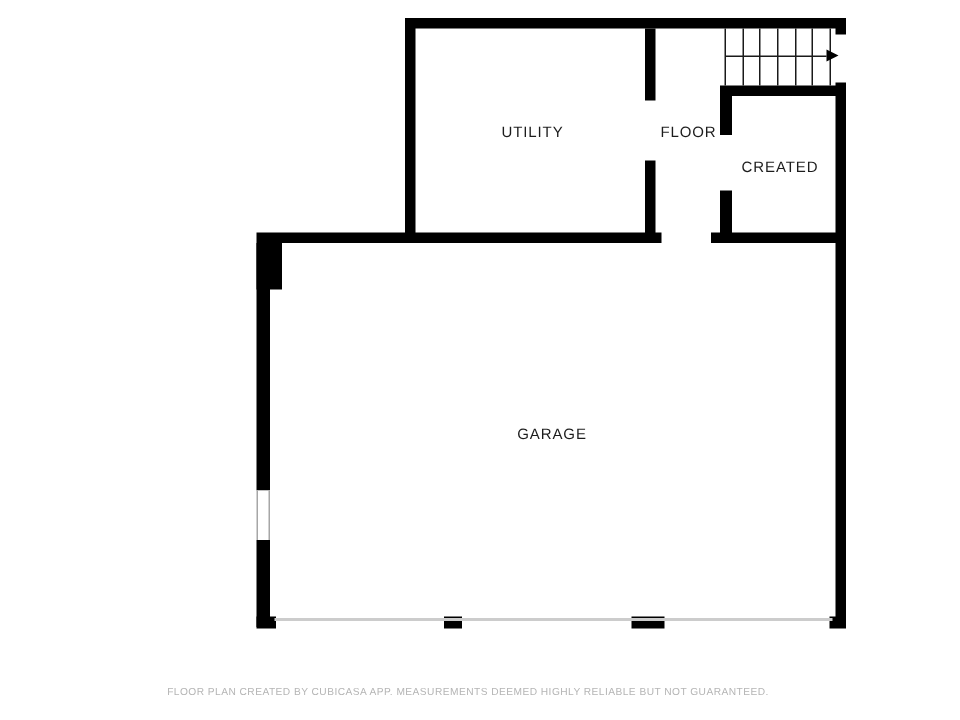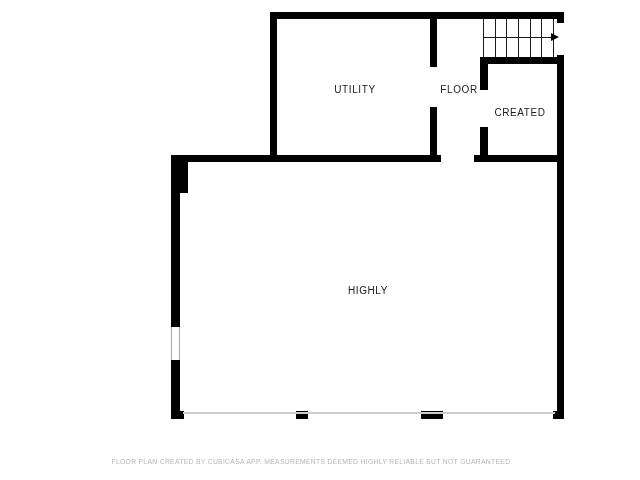--- a/index.html
+++ b/index.html
@@ -76,16 +76,16 @@
       <div class="tread" style="left: 46.6667px; top: 0px; height: 38px; background: rgb(26, 26, 26);"></div>
       <div class="tread" style="left: 58.3333px; top: 0px; height: 38px; background: rgb(26, 26, 26);"></div>
       <div class="tread" style="left: 70px; top: 0px; height: 38px; background: rgb(26, 26, 26);"></div>
       <div class="arrow-line" style="left: 1px; top: 18px; width: 67px; background: rgb(26, 26, 26);"></div>
       <div class="arrow-head" style="left: 68px; top: 14px; border-left-color: rgb(0, 0, 0);"></div>
     </div>
   <div id="rooms-layer">
       <div class="room-label" style="left: 307px; top: 89px; color: rgb(28, 28, 28);">UTILITY</div>
       <div class="room-label" style="left: 411px; top: 89px; color: rgb(28, 28, 28);">FLOOR</div>
       <div class="room-label" style="left: 472px; top: 112px; color: rgb(28, 28, 28);">CREATED</div>
-      <div class="room-label" style="left: 320px; top: 290px; color: rgb(28, 28, 28);">HIGHLY</div>
+      <div class="room-label" style="left: 320px; top: 290px; color: rgb(28, 28, 28);">GARAGE</div>
     </div>
   <div class="disclaimer" style="color: rgb(181, 181, 181);">FLOOR PLAN CREATED BY CUBICASA APP. MEASUREMENTS DEEMED HIGHLY RELIABLE BUT NOT GUARANTEED.</div>
 </div>
 
 </body></html>

